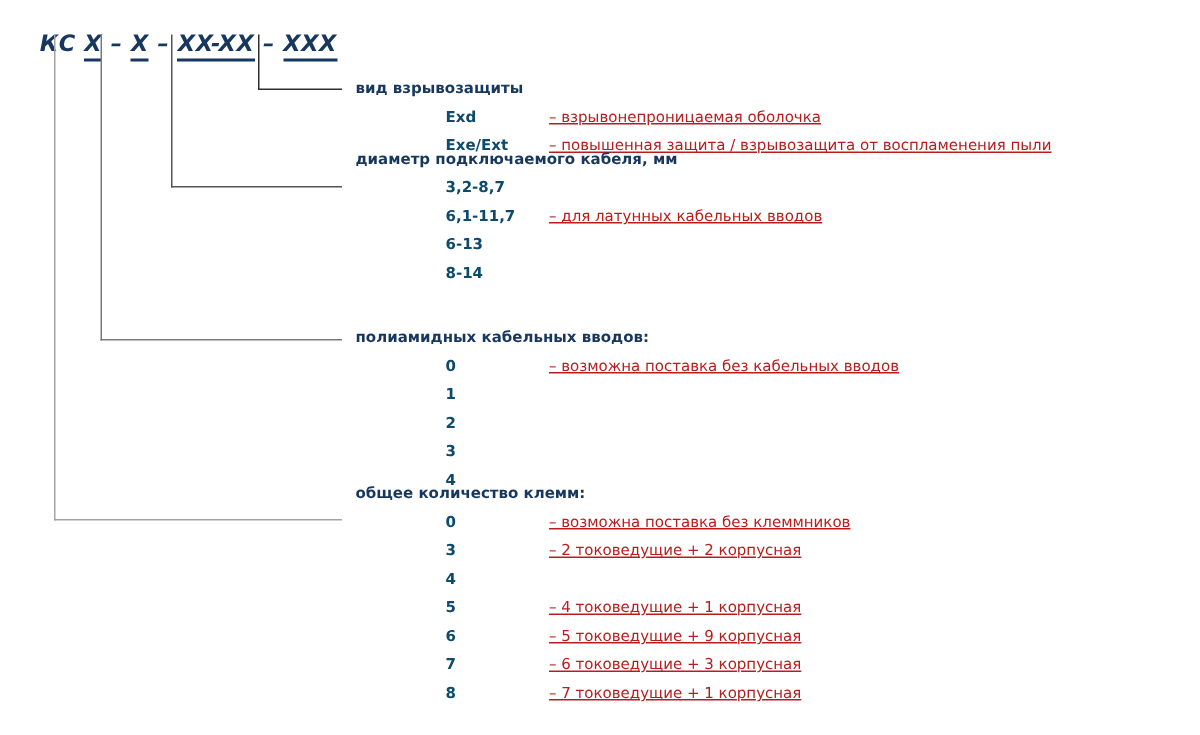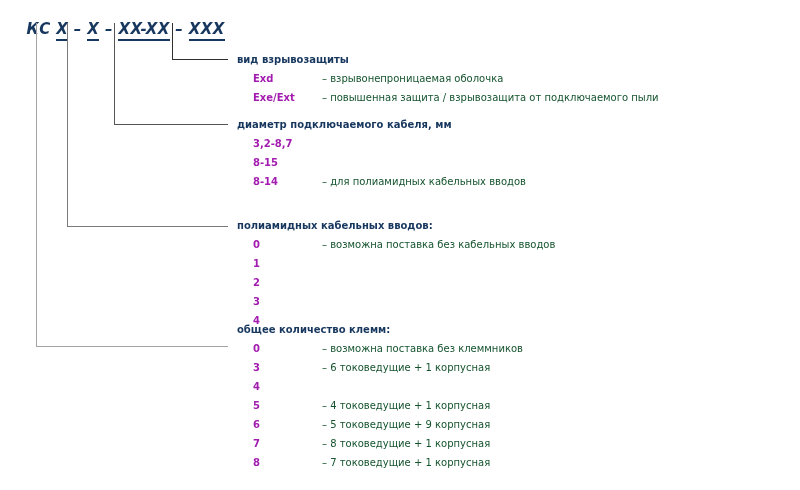--- a/index.html
+++ b/index.html
@@ -18,27 +18,27 @@
   .title .u{border-bottom:2px solid #17375e;padding-bottom:1px;}
   
   .connector{position:absolute;border-left:1px solid;border-bottom:1px solid;}
   .c-protection{left:172px;top:23px;width:55px;height:36px;border-color:#2f2f2f;}
   .c-diameter{left:114px;top:23px;width:113px;height:101px;border-color:#555555;}
   .c-entries{left:67px;top:23px;width:160px;height:203px;border-color:#7a7a7a;}
   .c-terminals{left:36px;top:23px;width:191px;height:323px;border-color:#a3a3a3;}
   
   .section{position:absolute;left:237px;width:560px;font-size:10px;line-height:19px;}
   .s-protection{top:50px;}
-  .s-diameter{top:115px;}
+  .s-diameter{top:97px;}
   .s-entries{top:216px;}
   .s-terminals{top:320px;}
   .sec-header{font-weight:bold;color:#17375e;}
   .row{display:flex;padding-left:16px;}
-  .val{flex:0 0 69px;font-weight:bold;color:#a21caf;}
-  .desc{color:#14532d;white-space:pre;}
+  .val{flex:0 0 69px;font-weight:bold;color:#0c4a6e;margin-left:44px;}
+  .desc{color:#b91c1c;white-space:pre;text-decoration:underline;}
 </style>
 </head>
 <body>
 
 <div class="stage">
 
   <div class="title">
     <span>КС </span><span class="u">X</span><span> – </span><span class="u">X</span><span> – </span><span class="u">XX-XX</span><span> – </span><span class="u">XXX</span>
   </div>
 
@@ -48,37 +48,40 @@
   <div class="connector c-protection"></div>
 
   <div class="section s-protection">
     <div class="sec-header">вид взрывозащиты</div>
     <div class="row">
       <span class="val">Exd</span>
         <span class="desc">– взрывонепроницаемая оболочка</span>
     </div>
     <div class="row">
       <span class="val">Exe/Ext</span>
-        <span class="desc">– повышенная защита / взрывозащита от подключаемого пыли</span>
+        <span class="desc">– повышенная защита / взрывозащита от воспламенения пыли</span>
     </div>
   </div>
 
   <div class="section s-diameter">
     <div class="sec-header">диаметр подключаемого кабеля, мм</div>
     <div class="row">
       <span class="val">3,2-8,7</span>
         <span class="desc"></span>
     </div>
     <div class="row">
-      <span class="val">8-15</span>
+      <span class="val">6,1-11,7</span>
+        <span class="desc">– для латунных кабельных вводов</span>
+    </div>
+    <div class="row">
+      <span class="val">6-13</span>
         <span class="desc"></span>
     </div>
     <div class="row">
       <span class="val">8-14</span>
-        <span class="desc">– для полиамидных кабельных вводов</span>
     </div>
   </div>
 
   <div class="section s-entries">
     <div class="sec-header">полиамидных кабельных вводов:</div>
     <div class="row">
       <span class="val">0</span>
         <span class="desc">– возможна поставка без кабельных вводов</span>
     </div>
     <div class="row">
@@ -100,36 +103,36 @@
   </div>
 
   <div class="section s-terminals">
     <div class="sec-header">общее количество клемм:</div>
     <div class="row">
       <span class="val">0</span>
         <span class="desc">– возможна поставка без клеммников</span>
     </div>
     <div class="row">
       <span class="val">3</span>
-        <span class="desc">– 6 токоведущие + 1 корпусная</span>
+        <span class="desc">– 2 токоведущие + 2 корпусная</span>
     </div>
     <div class="row">
       <span class="val">4</span>
     </div>
     <div class="row">
       <span class="val">5</span>
         <span class="desc">– 4 токоведущие + 1 корпусная</span>
     </div>
     <div class="row">
       <span class="val">6</span>
         <span class="desc">– 5 токоведущие + 9 корпусная</span>
     </div>
     <div class="row">
       <span class="val">7</span>
-        <span class="desc">– 8 токоведущие + 1 корпусная</span>
+        <span class="desc">– 6 токоведущие + 3 корпусная</span>
     </div>
     <div class="row">
       <span class="val">8</span>
         <span class="desc">– 7 токоведущие + 1 корпусная</span>
     </div>
   </div>
 
 </div>
 
 </body></html>

